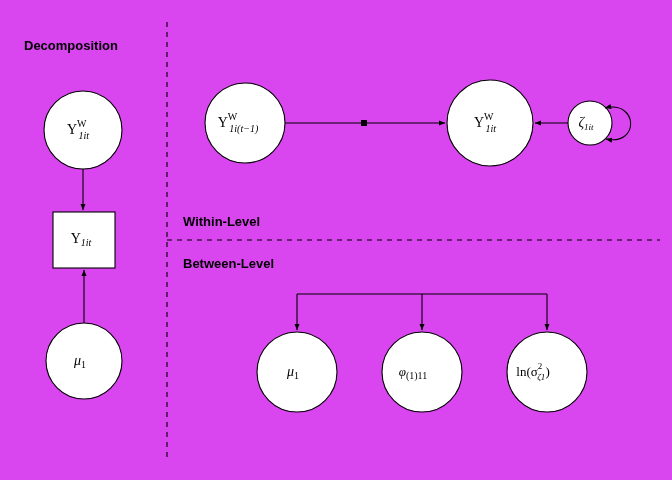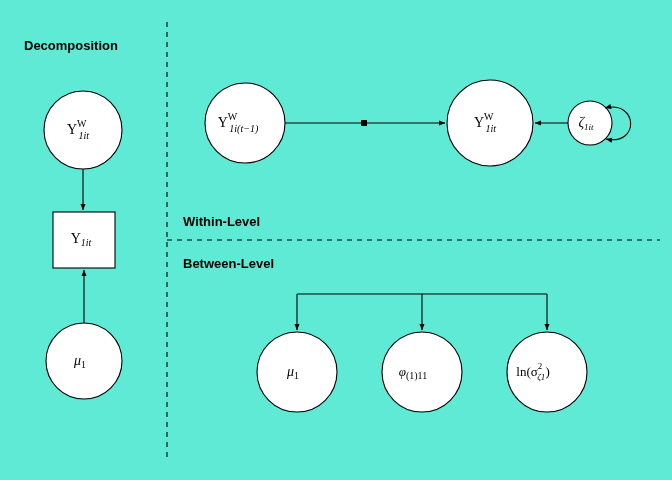--- a/index.html
+++ b/index.html
@@ -5,21 +5,21 @@
 <style>
   html, body {
     margin: 0;
     padding: 0;
     background: #ffffff;
   }
   #figure-root {
     position: relative;
     width: 672px;
     height: 480px;
-    background: #5eead4;
+    background: #d946ef;
     font-family: "Liberation Serif", "DejaVu Serif", serif;
     overflow: hidden;
   }
   #diagram-svg {
     position: absolute;
     top: 0;
     left: 0;
     width: 672px;
     height: 480px;
   }

